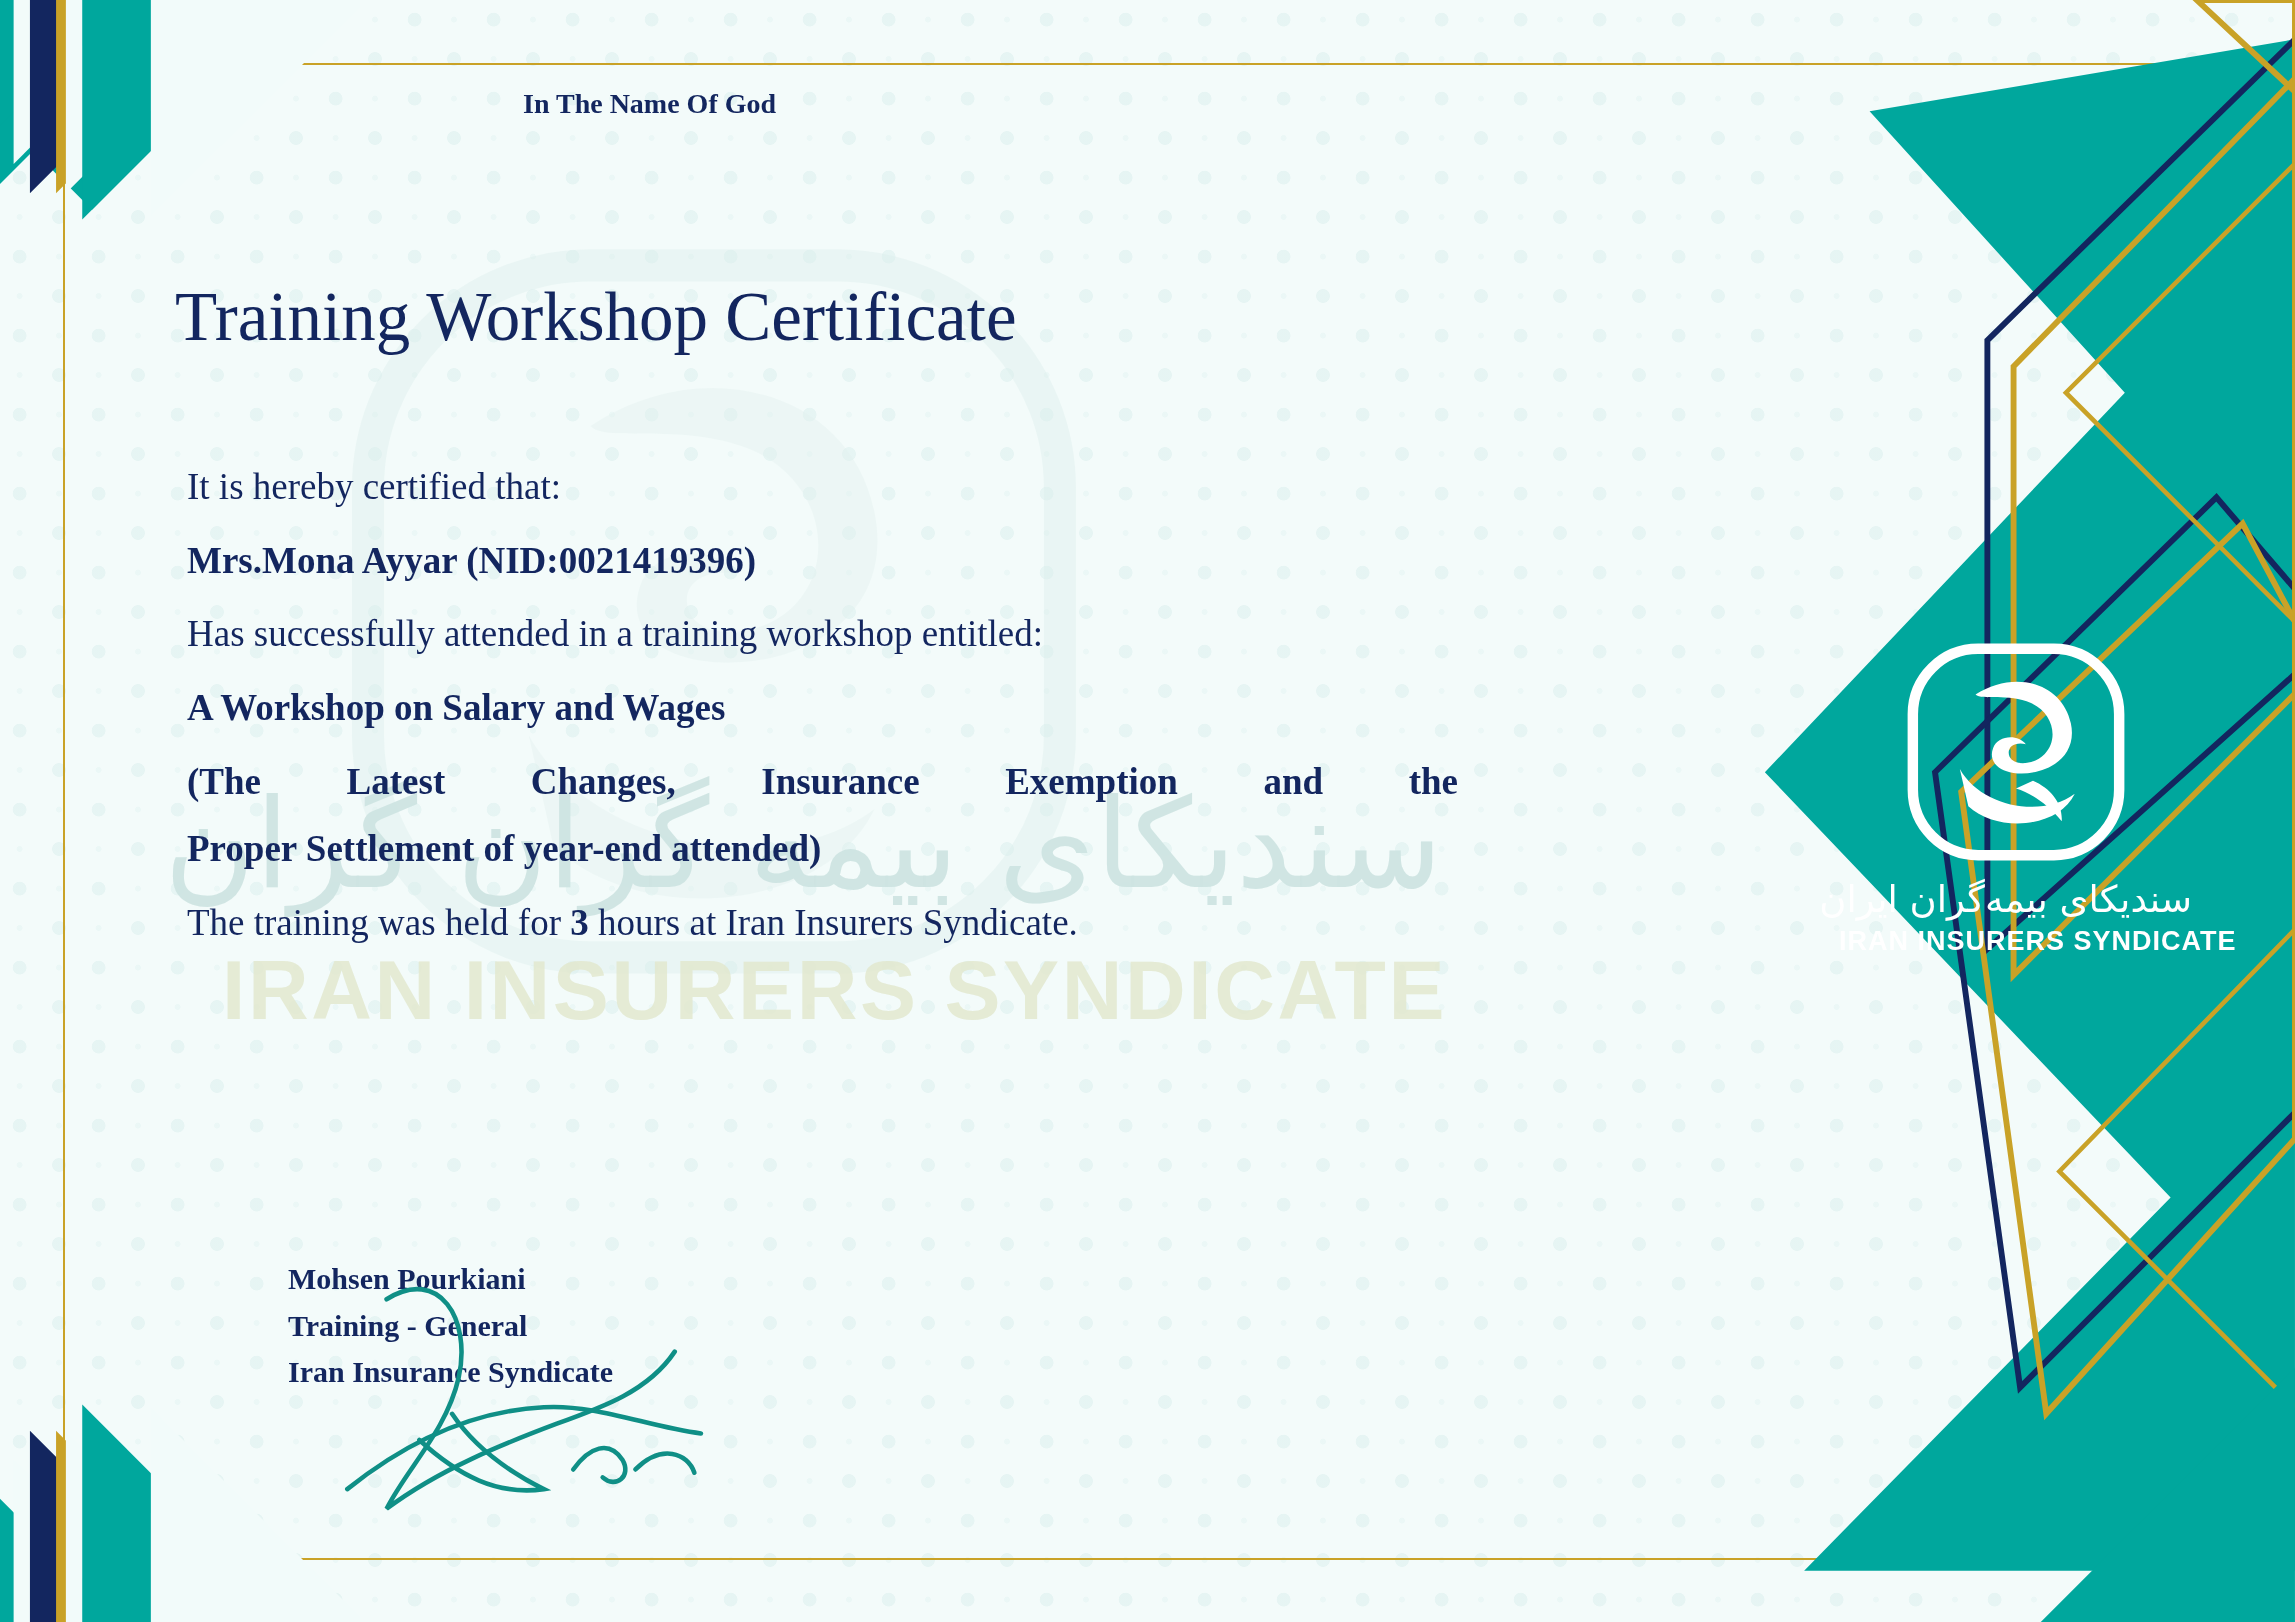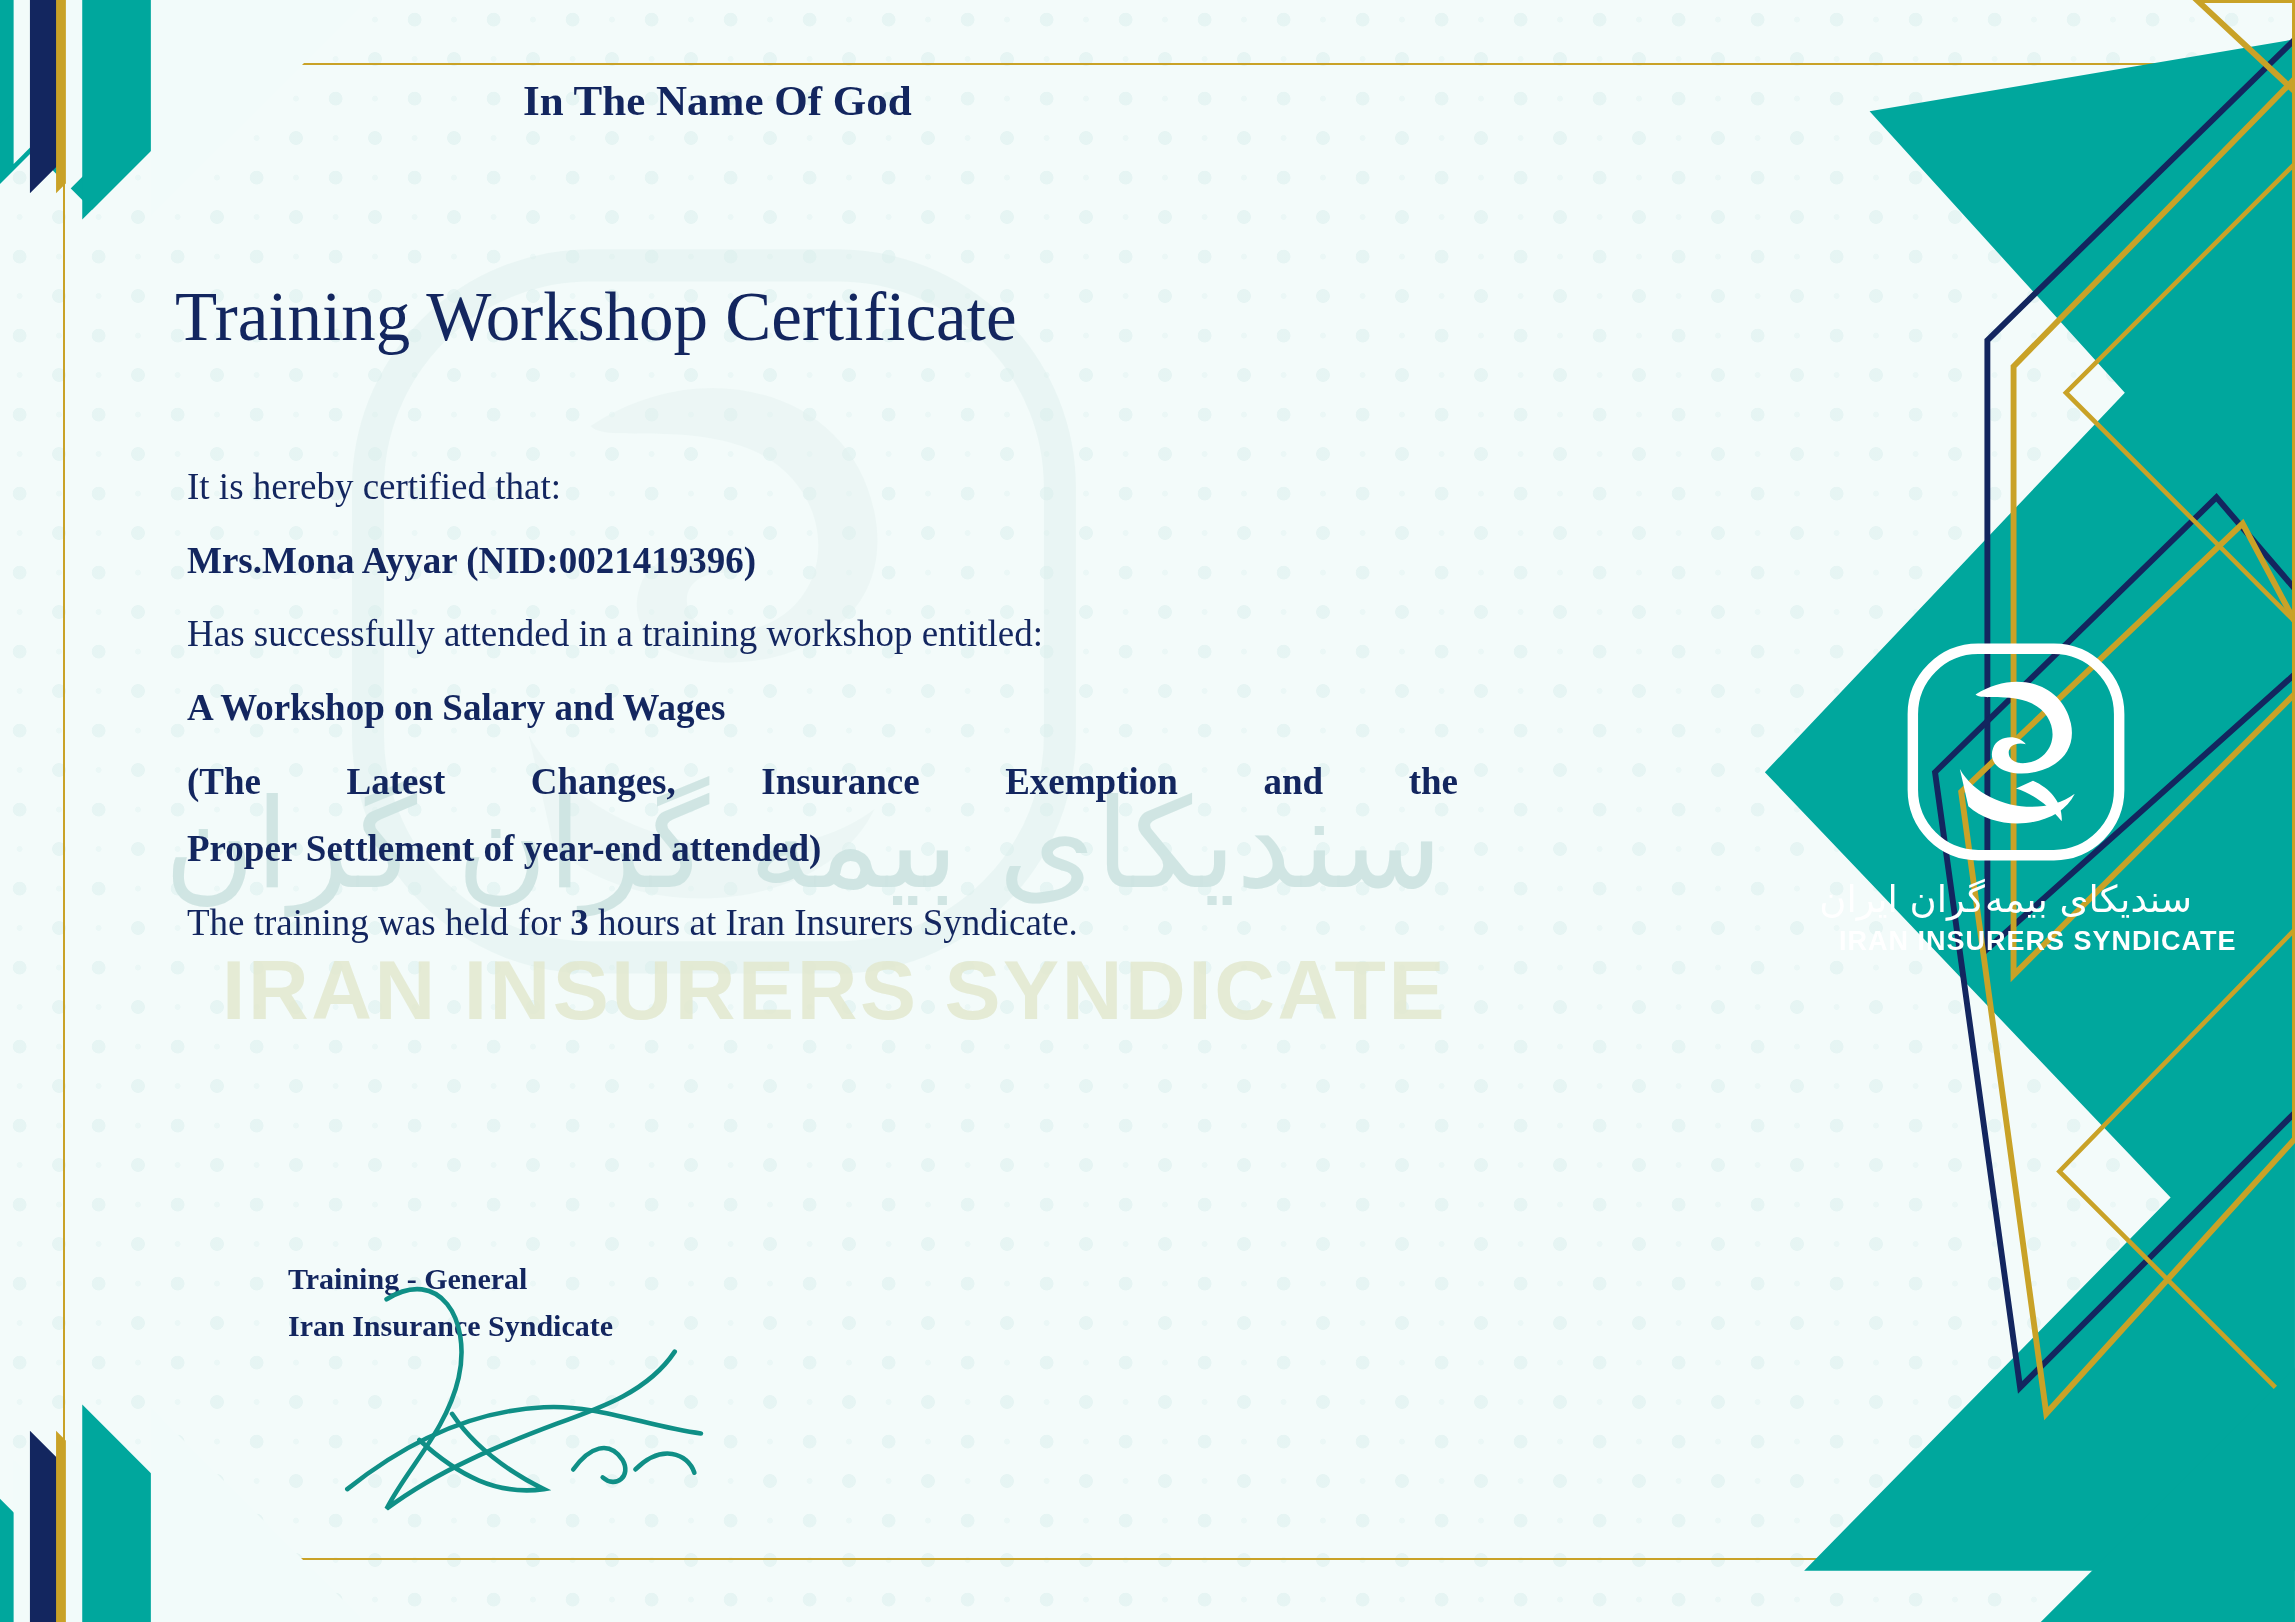--- a/index.html
+++ b/index.html
@@ -96,22 +96,22 @@
     color: rgba(226,232,206,0.85);
     font-family: "Liberation Sans", sans-serif;
     letter-spacing: 2.6px;
     white-space: nowrap;
   }
 
   
   .bismillah {
     position: absolute;
     left: 523px;
-    top: 76px;
-    font-size: 43px;
+    top: 88px;
+    font-size: 28px;
     font-weight: bold;
     color: #13265f;
     white-space: nowrap;
   }
   .meta {
     position: absolute;
     right: 137px;
     top: 115px;
     text-align: right;
     color: #13265f;
@@ -294,20 +294,21 @@
     <div class="line">It is hereby certified that:</div>
     <div class="line bold">Mrs.Mona Ayyar (NID:0021419396)</div>
     <div class="line">Has successfully attended in a training workshop entitled:</div>
     <div class="line bold">A Workshop on Salary and Wages</div>
     <div class="line bold justify">(The Latest Changes, Insurance Exemption and the</div>
     <div class="line bold">Proper Settlement of year-end attended)</div>
     <div class="line nowrap"><span>The training was held for </span><span class="hours">3</span><span> hours at Iran Insurers Syndicate.</span></div>
   </div>
 
   <div class="signature">
+    <div>Mohsen Pourkiani</div>
     <div>Training - General</div>
     <div>Iran Insurance Syndicate</div>
   </div>
 
   <div class="sign-mark">
     <svg width="537" height="262" viewBox="0 0 820 400" xmlns="http://www.w3.org/2000/svg">
       <g fill="none" stroke="#0f8f86" stroke-width="7" stroke-linecap="round">
         <path d="M120 40 C 200 -10, 250 70, 230 160 C 212 240, 150 300, 120 360 C 200 300, 300 260, 380 230 C 450 205, 520 180, 560 120"></path>
         <path d="M60 330 C 160 250, 260 210, 360 205 C 440 200, 520 235, 600 245"></path>
         <path d="M170 255 C 230 310, 290 340, 360 330 C 300 300, 250 260, 220 215"></path>

